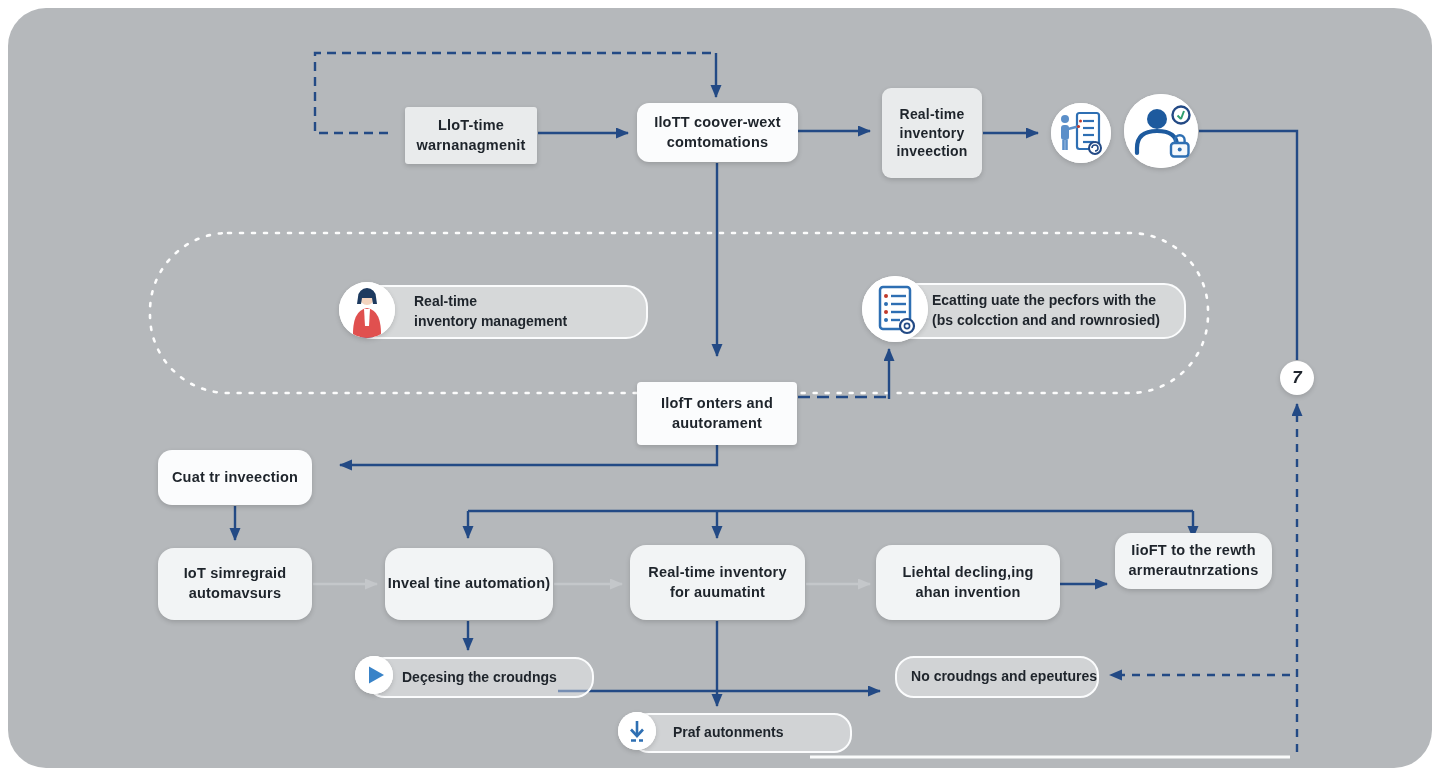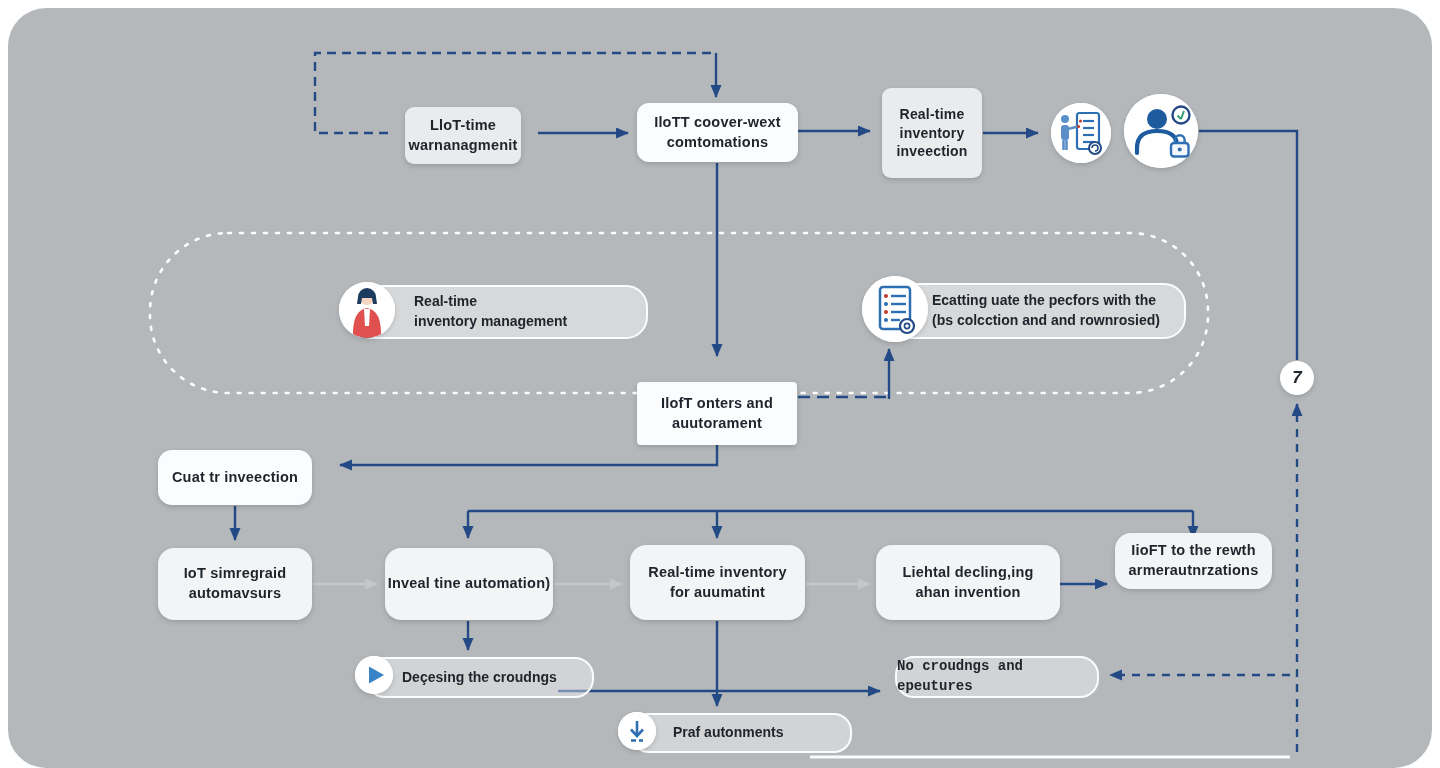--- a/index.html
+++ b/index.html
@@ -10,35 +10,35 @@
   .box{position:absolute;display:flex;align-items:center;justify-content:center;text-align:center;
        border-radius:12px;background:#fbfcfd;box-shadow:0 2px 5px rgba(0,0,0,.16);
        font-size:14.5px;font-weight:600;color:#1e242b;line-height:1.35;letter-spacing:.2px;}
   .lbl{white-space:pre-line;}
   .graybox{background:#e9ebec;}
   .softbox{background:#f2f4f5;border-radius:16px;}
   .wirepill{position:absolute;border:2.5px solid #fbfcfd;border-radius:22px;background:rgba(255,255,255,.38);
        display:flex;align-items:center;font-size:14px;font-weight:600;color:#1e242b;line-height:1.4;}
   .iconcircle{position:absolute;background:#fff;border-radius:50%;
        box-shadow:0 2px 5px rgba(0,0,0,.15);display:flex;align-items:center;justify-content:center;}
-  #nA{left:405px;top:107px;width:116px;height:57px;border-radius:9px;}
+  #nA{left:405px;top:107px;width:132px;height:57px;border-radius:3px;}
   #nB{left:637px;top:103px;width:161px;height:59px;}
   #nC{left:882px;top:88px;width:100px;height:90px;border-radius:9px;font-size:14px;}
   #nD{left:637px;top:382px;width:160px;height:63px;border-radius:4px;}
   #nE{left:158px;top:450px;width:154px;height:55px;border-radius:14px;}
   #nF{left:158px;top:548px;width:154px;height:72px;}
   #nG{left:385px;top:548px;width:168px;height:72px;}
   #nH{left:630px;top:545px;width:175px;height:75px;}
   #nI{left:876px;top:545px;width:184px;height:75px;}
   #nJ{left:1115px;top:533px;width:157px;height:56px;}
   #pillMgmt{left:350px;top:285px;width:232px;height:50px;padding-left:62px;background:rgba(255,255,255,.45);}
   #pillEcst{left:878px;top:283px;width:252px;height:52px;padding-left:52px;background:rgba(255,255,255,.45);}
   #pillP1{left:366px;top:657px;width:190px;height:37px;padding-left:34px;border-radius:19px;}
   #pillP2{left:631px;top:713px;width:177px;height:36px;padding-left:40px;border-radius:18px;}
-  #pillP3{left:895px;top:656px;width:200px;height:38px;justify-content:flex-start;border-radius:19px;font-family:Liberation Mono, monospace;}
+  #pillP3{left:895px;top:656px;width:200px;height:38px;justify-content:flex-end;border-radius:19px;}
   #avatarC{left:339px;top:282px;width:56px;height:56px;}
   #ecstC{left:862px;top:276px;width:66px;height:66px;}
   #ic1{left:1051px;top:103px;width:60px;height:60px;}
   #ic2{left:1124px;top:94px;width:74px;height:74px;}
   #p1c{left:355px;top:656px;width:38px;height:38px;}
   #p2c{left:618px;top:712px;width:38px;height:38px;}
   #badge{left:1280px;top:361px;width:34px;height:34px;font-size:17px;font-weight:700;
          font-style:italic;color:#20262e;}
 </style>
 </head>

